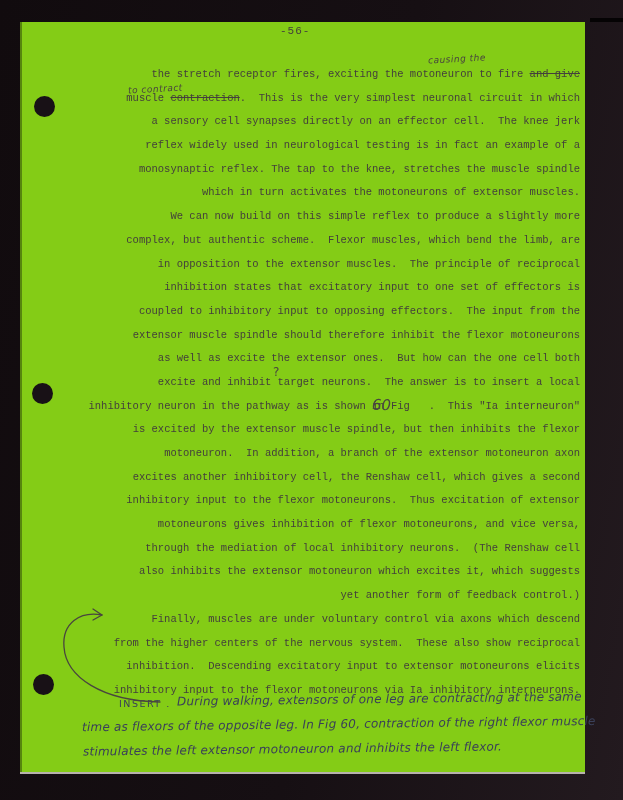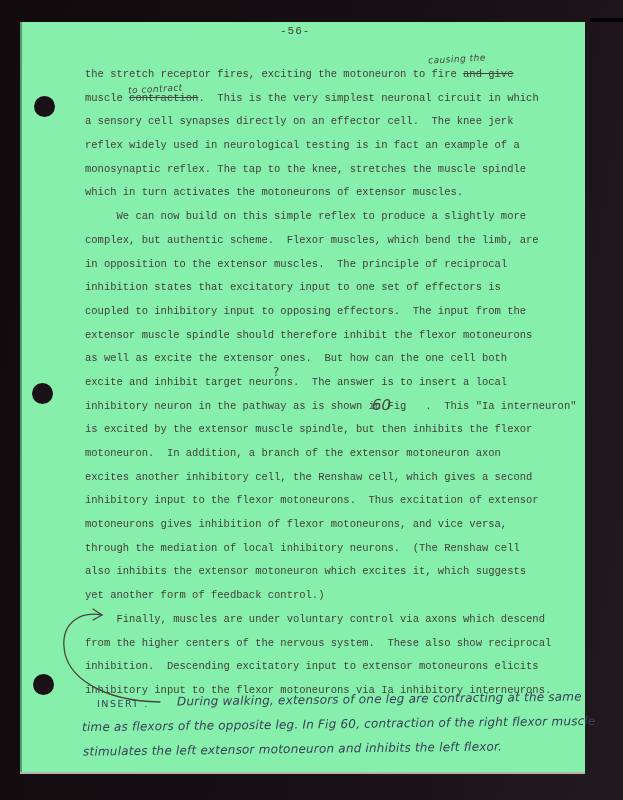--- a/index.html
+++ b/index.html
@@ -10,21 +10,21 @@
   }
   .photo { position: relative; width: 623px; height: 800px; }
 
   .bg-edge-line {
     position: absolute; left: 590px; top: 18px; width: 33px; height: 4px;
     background: #050304;
   }
 
   .page {
     position: absolute; left: 20px; top: 22px; width: 565px; height: 750px;
-    background: #86efac;
+    background: #84cc16;
     box-shadow: 0 2px 0 #b7b2ac, 2px 0 0 rgba(0,0,0,0.35) inset;
   }
 
   .hole {
     position: absolute; width: 21px; height: 21px; border-radius: 50%;
     background: #181116;
   }
   .hole1 { left: 14px; top: 74px; }
   .hole2 { left: 12px; top: 361px; }
   .hole3 { left: 13px; top: 652px; }
@@ -36,37 +36,39 @@
 
   .page-number {
     position: absolute; left: 260px; top: 3px;
     font-size: 11px; letter-spacing: 1px;
   }
 
   .typed-lines {
     position: absolute; left: 65px; top: 41px; width: 495px;
     font-size: 10.5px; line-height: 23.7px; white-space: pre;
     text-rendering: optimizeLegibility;
+    text-align: right;
   }
   .typed-lines .tline { height: 23.7px; }
   .typed-lines span.u { text-underline-offset: 2.5px; }
   .typed-lines span.s { text-decoration: line-through; }
 
   .hw {
     position: absolute; white-space: nowrap;
     font-family: "DejaVu Sans", sans-serif; font-style: italic;
   }
   .pencil { color: #49453f; }
   .blue-ink { color: #3a4059; }
   .hw-correction { font-size: 9px; letter-spacing: 0.5px; transform: rotate(-3deg); }
   .hw-question { font-size: 12px; font-style: normal; }
   .hw-fignum { font-size: 15px; transform: rotate(2deg); }
   .hw-insert-label {
     font-style: normal; font-size: 9.5px; letter-spacing: 1.5px;
     font-family: "DejaVu Sans", sans-serif;
+    margin-left: 22px;
   }
   .hw-insert-line { font-size: 12px; letter-spacing: 0.2px; transform: rotate(-0.7deg); }
 
   .insert-arrow { position: absolute; left: 20px; top: 567px; }
 </style>
 </head>
 <body>
 
 <div class="photo">
 

